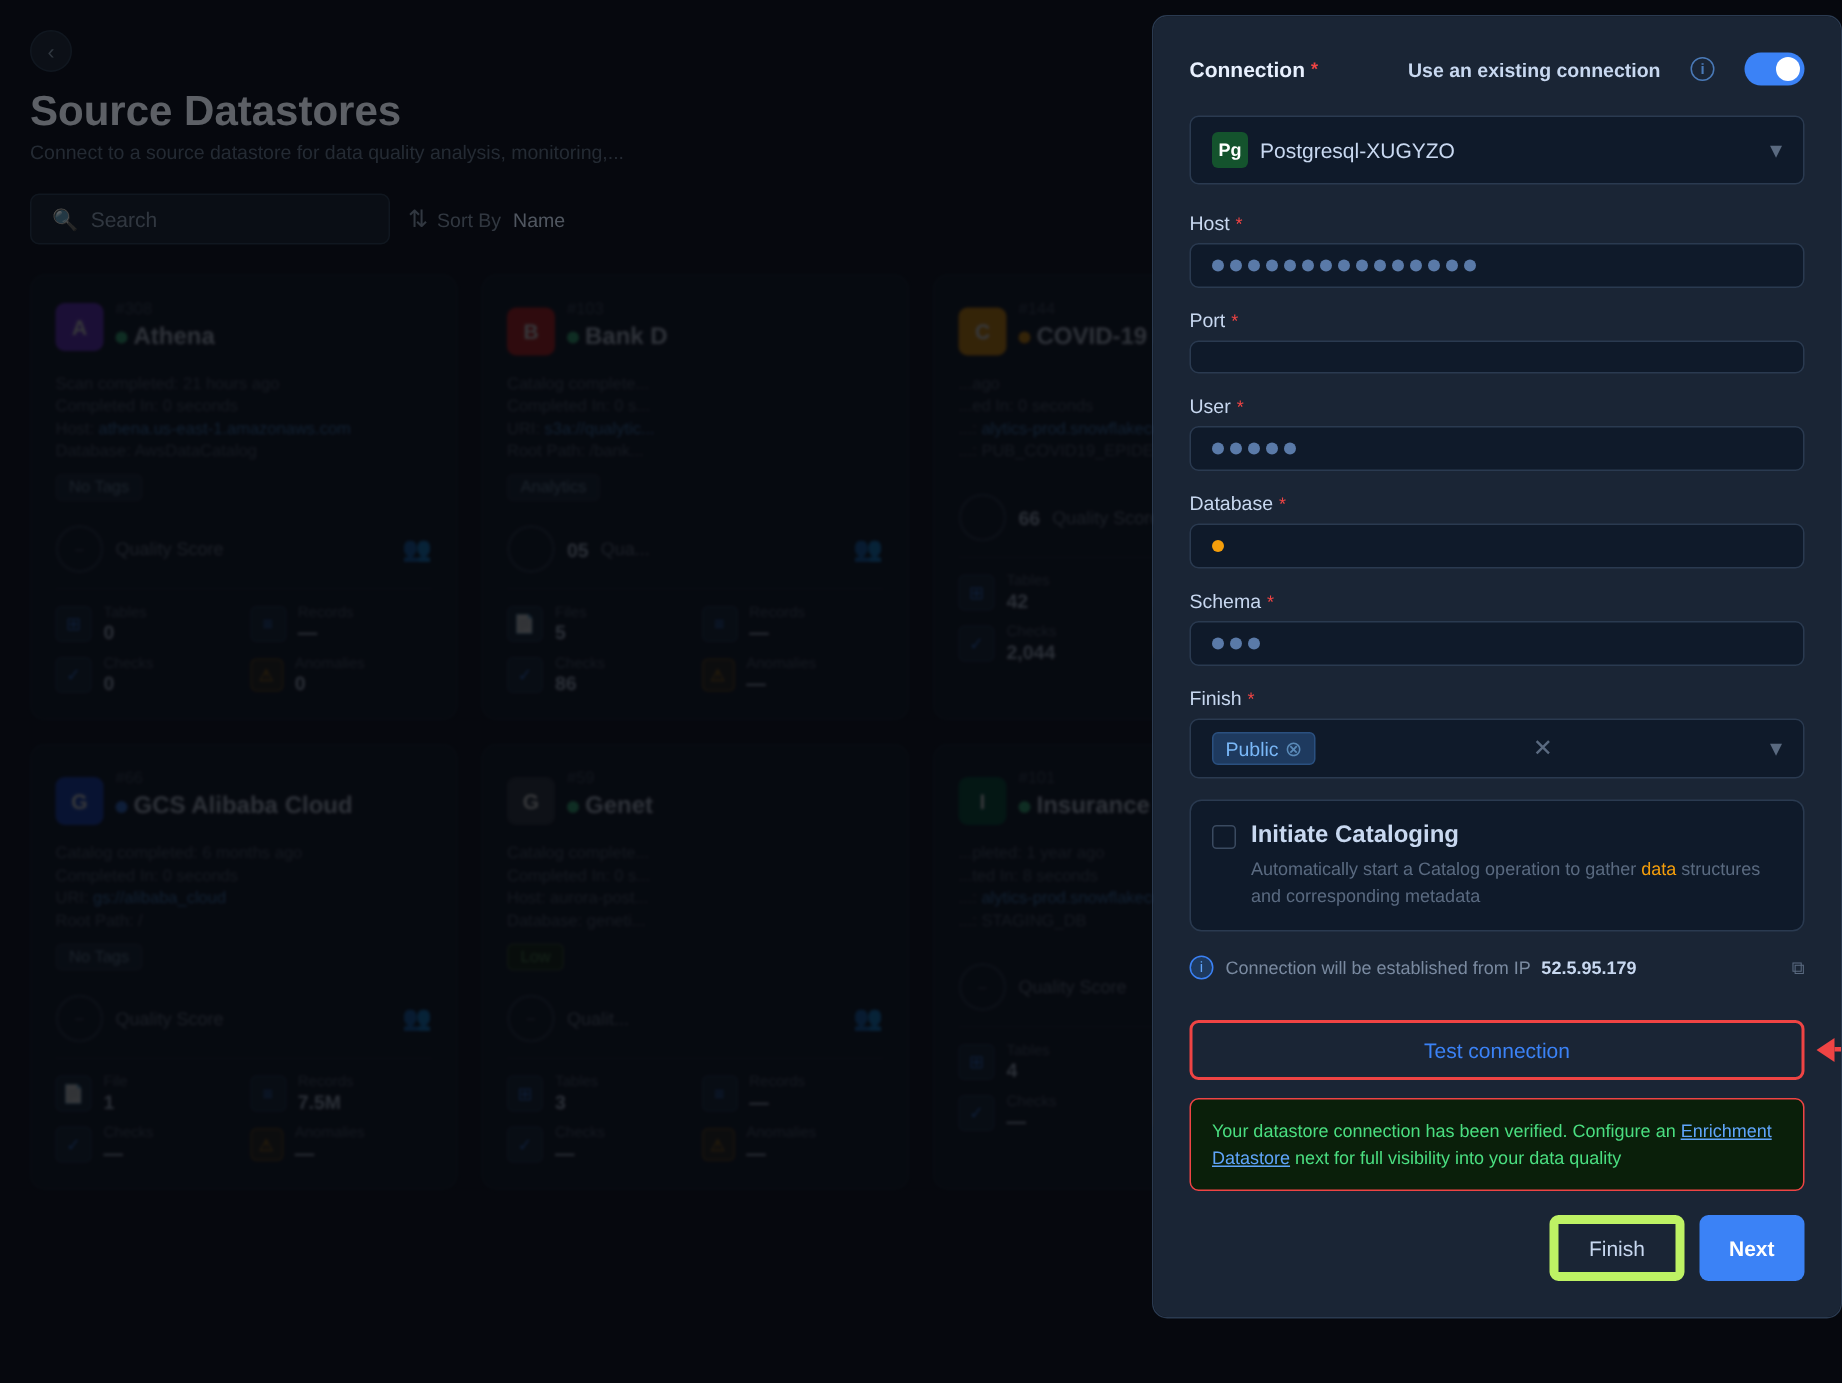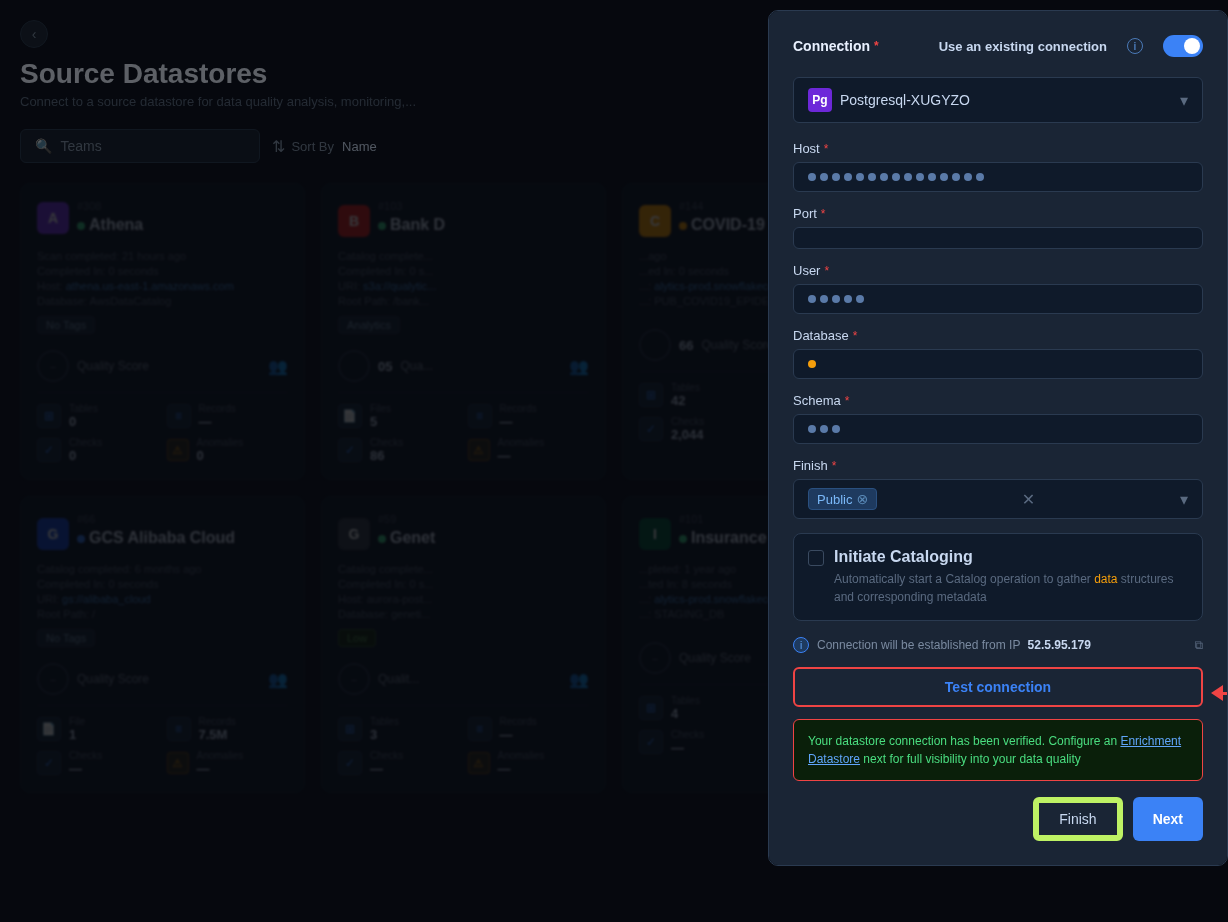--- a/index.html
+++ b/index.html
@@ -306,21 +306,21 @@
     }
 
     .conn-dropdown-label {
       flex: 1;
       font-size: 14px;
       color: #c8d8f0;
     }
 
     .pg-icon {
       width: 24px; height: 24px;
-      background: #6d28d9;
+      background: #14532d;
       border-radius: 4px;
       display: flex; align-items: center; justify-content: center;
       font-size: 12px;
       color: white;
       font-weight: 700;
     }
 
     
     .form-group {
       margin-bottom: 14px;
@@ -455,26 +455,27 @@
       cursor: pointer;
       color: #5a6a80;
     }
 
     
     .test-btn {
       border: 2px solid #ef4444;
       background: transparent;
       color: #3b82f6;
       font-size: 14px;
-      font-weight: 700;
+      font-weight: 400;
       padding: 10px 20px;
       border-radius: 6px;
       cursor: pointer;
       width: 100%;
       margin-bottom: 12px;
+      margin-top: 13px;
     }
 
     
     .success-msg {
       background: #0a1f0a;
       border: 1px solid #ef4444;
       border-radius: 6px;
       padding: 12px 14px;
       font-size: 12px;
       color: #4ade80;
@@ -570,21 +571,21 @@
 <div class="bg-page">
   <div class="back-btn">
     <span>‹</span>
   </div>
   <h1 class="page-title">Source Datastores</h1>
   <p class="page-subtitle">Connect to a source datastore for data quality analysis, monitoring,...</p>
 
   <div class="top-bar">
     <div class="search-box">
       <span style="color:#5a6a80;">🔍</span>
-      <span>Teams</span>
+      <span>Search</span>
     </div>
     <div class="sort-box">
       <span style="font-size:16px;">⇅</span>
       <span>Sort By</span>
       <span style="color:#c8d8f0;margin-left:2px;">Name</span>
     </div>
   </div>
 
   <div class="cards-grid">
 

